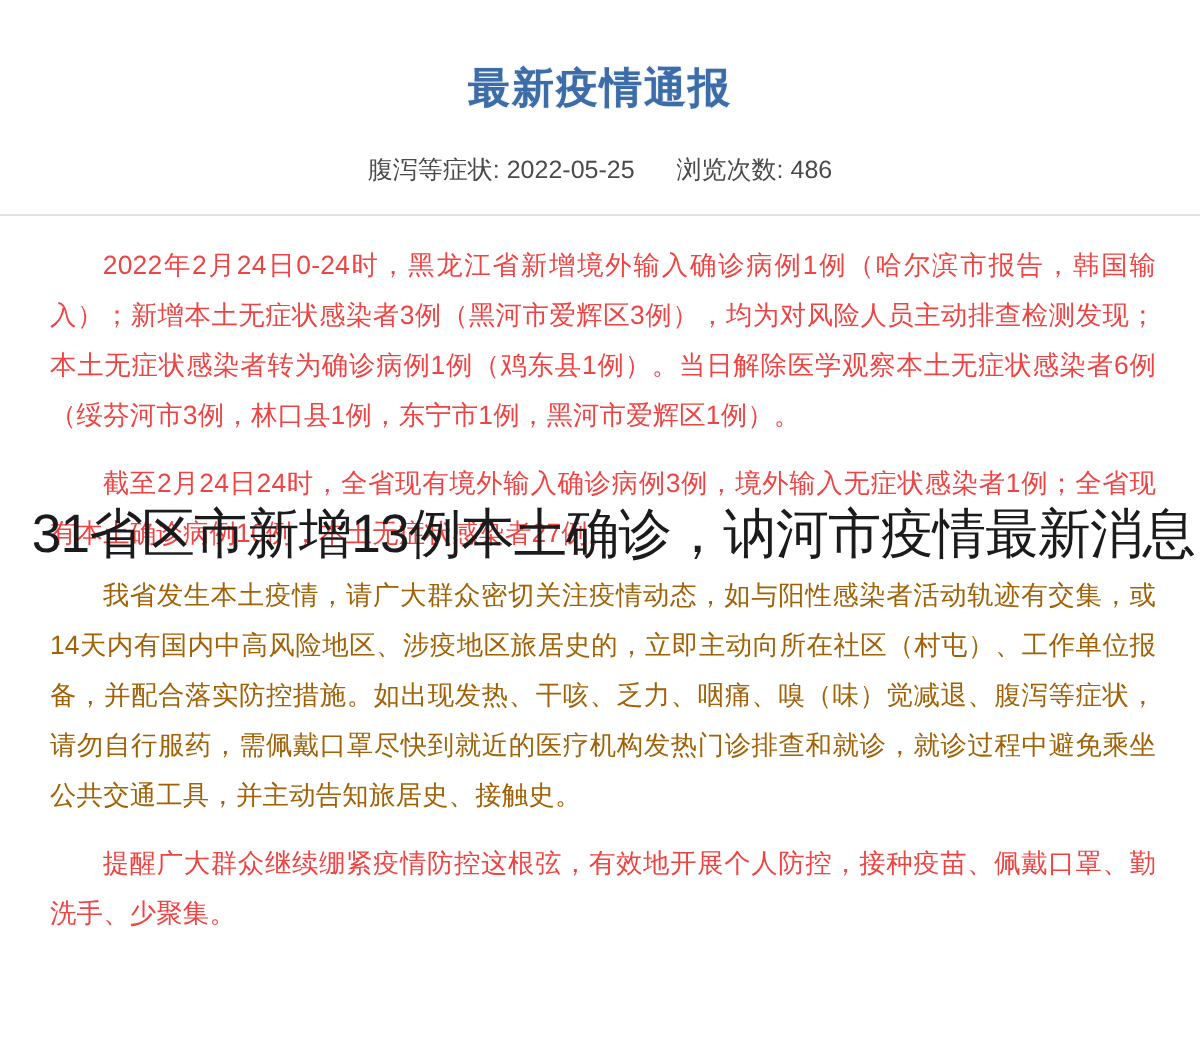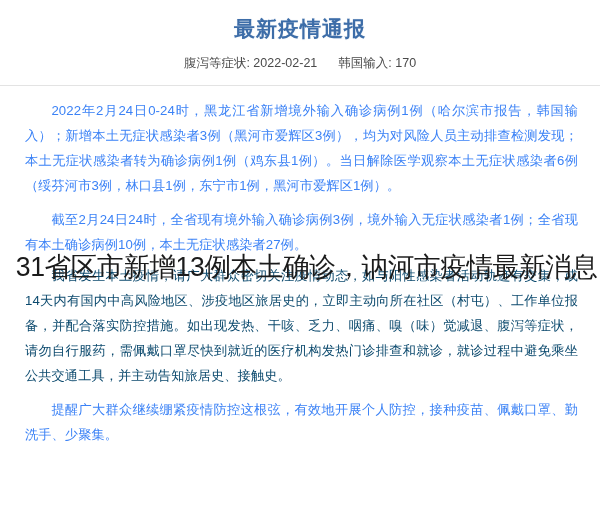--- a/index.html
+++ b/index.html
@@ -28,21 +28,21 @@
     padding-top: 14px;
     text-align: center;
   }
 
   .article-title {
     font-size: 21px;
     font-weight: bold;
     color: #3d6da8;
     letter-spacing: 1px;
     line-height: 30px;
-    margin: 0;
+    margin: 16px;
     text-shadow: 0 0 1px rgba(61,109,168,0.25);
   }
 
   .article-meta {
     margin-top: 10px;
     font-size: 12.5px;
     color: #4a4a4a;
     line-height: 18px;
     white-space: nowrap;
   }
@@ -60,35 +60,35 @@
 
   
   .article-body {
     padding: 12px 22px 0 25px;
     box-sizing: border-box;
   }
 
   .para {
     font-size: 13.2px;
     line-height: 25px;
-    color: #3b82f6;
+    color: #ef4444;
     text-align: justify;
     text-justify: inter-ideograph;
     text-indent: 2em;
     margin: 0 0 9px 0;
     letter-spacing: 0.1px;
   }
 
   .para.tight {
     margin-bottom: 6px;
   }
 
   
   .para-obscured {
-    color: #0c4a6e;
+    color: #a16207;
   }
 
   
   .overlay-headline {
     position: absolute;
     left: 4px;
     top: 250px;
     width: 600px;
     height: 34px;
     display: flex;
@@ -110,24 +110,24 @@
 </head>
 <body>
 
 <div class="page">
 
   <div class="article-header">
     <h1 class="article-title">最新疫情通报</h1>
 
     <div class="article-meta">
       <span>腹泻等症状:</span>
-      <span>2022-02-21</span>
+      <span>2022-05-25</span>
       <span class="meta-sep"></span>
-      <span>韩国输入:</span>
-      <span>170</span>
+      <span>浏览次数:</span>
+      <span>486</span>
     </div>
 
     <div class="header-divider"></div>
   </div>
 
   <div class="article-body">
     <p class="para">2022年2月24日0-24时，黑龙江省新增境外输入确诊病例1例（哈尔滨市报告，韩国输入）；新增本土无症状感染者3例（黑河市爱辉区3例），均为对风险人员主动排查检测发现；本土无症状感染者转为确诊病例1例（鸡东县1例）。当日解除医学观察本土无症状感染者6例（绥芬河市3例，林口县1例，东宁市1例，黑河市爱辉区1例）。</p>
     <p class="para tight">截至2月24日24时，全省现有境外输入确诊病例3例，境外输入无症状感染者1例；全省现有本土确诊病例10例，本土无症状感染者27例。</p>
     <p class="para para-obscured">我省发生本土疫情，请广大群众密切关注疫情动态，如与阳性感染者活动轨迹有交集，或14天内有国内中高风险地区、涉疫地区旅居史的，立即主动向所在社区（村屯）、工作单位报备，并配合落实防控措施。如出现发热、干咳、乏力、咽痛、嗅（味）觉减退、腹泻等症状，请勿自行服药，需佩戴口罩尽快到就近的医疗机构发热门诊排查和就诊，就诊过程中避免乘坐公共交通工具，并主动告知旅居史、接触史。</p>
     <p class="para">提醒广大群众继续绷紧疫情防控这根弦，有效地开展个人防控，接种疫苗、佩戴口罩、勤洗手、少聚集。</p>

